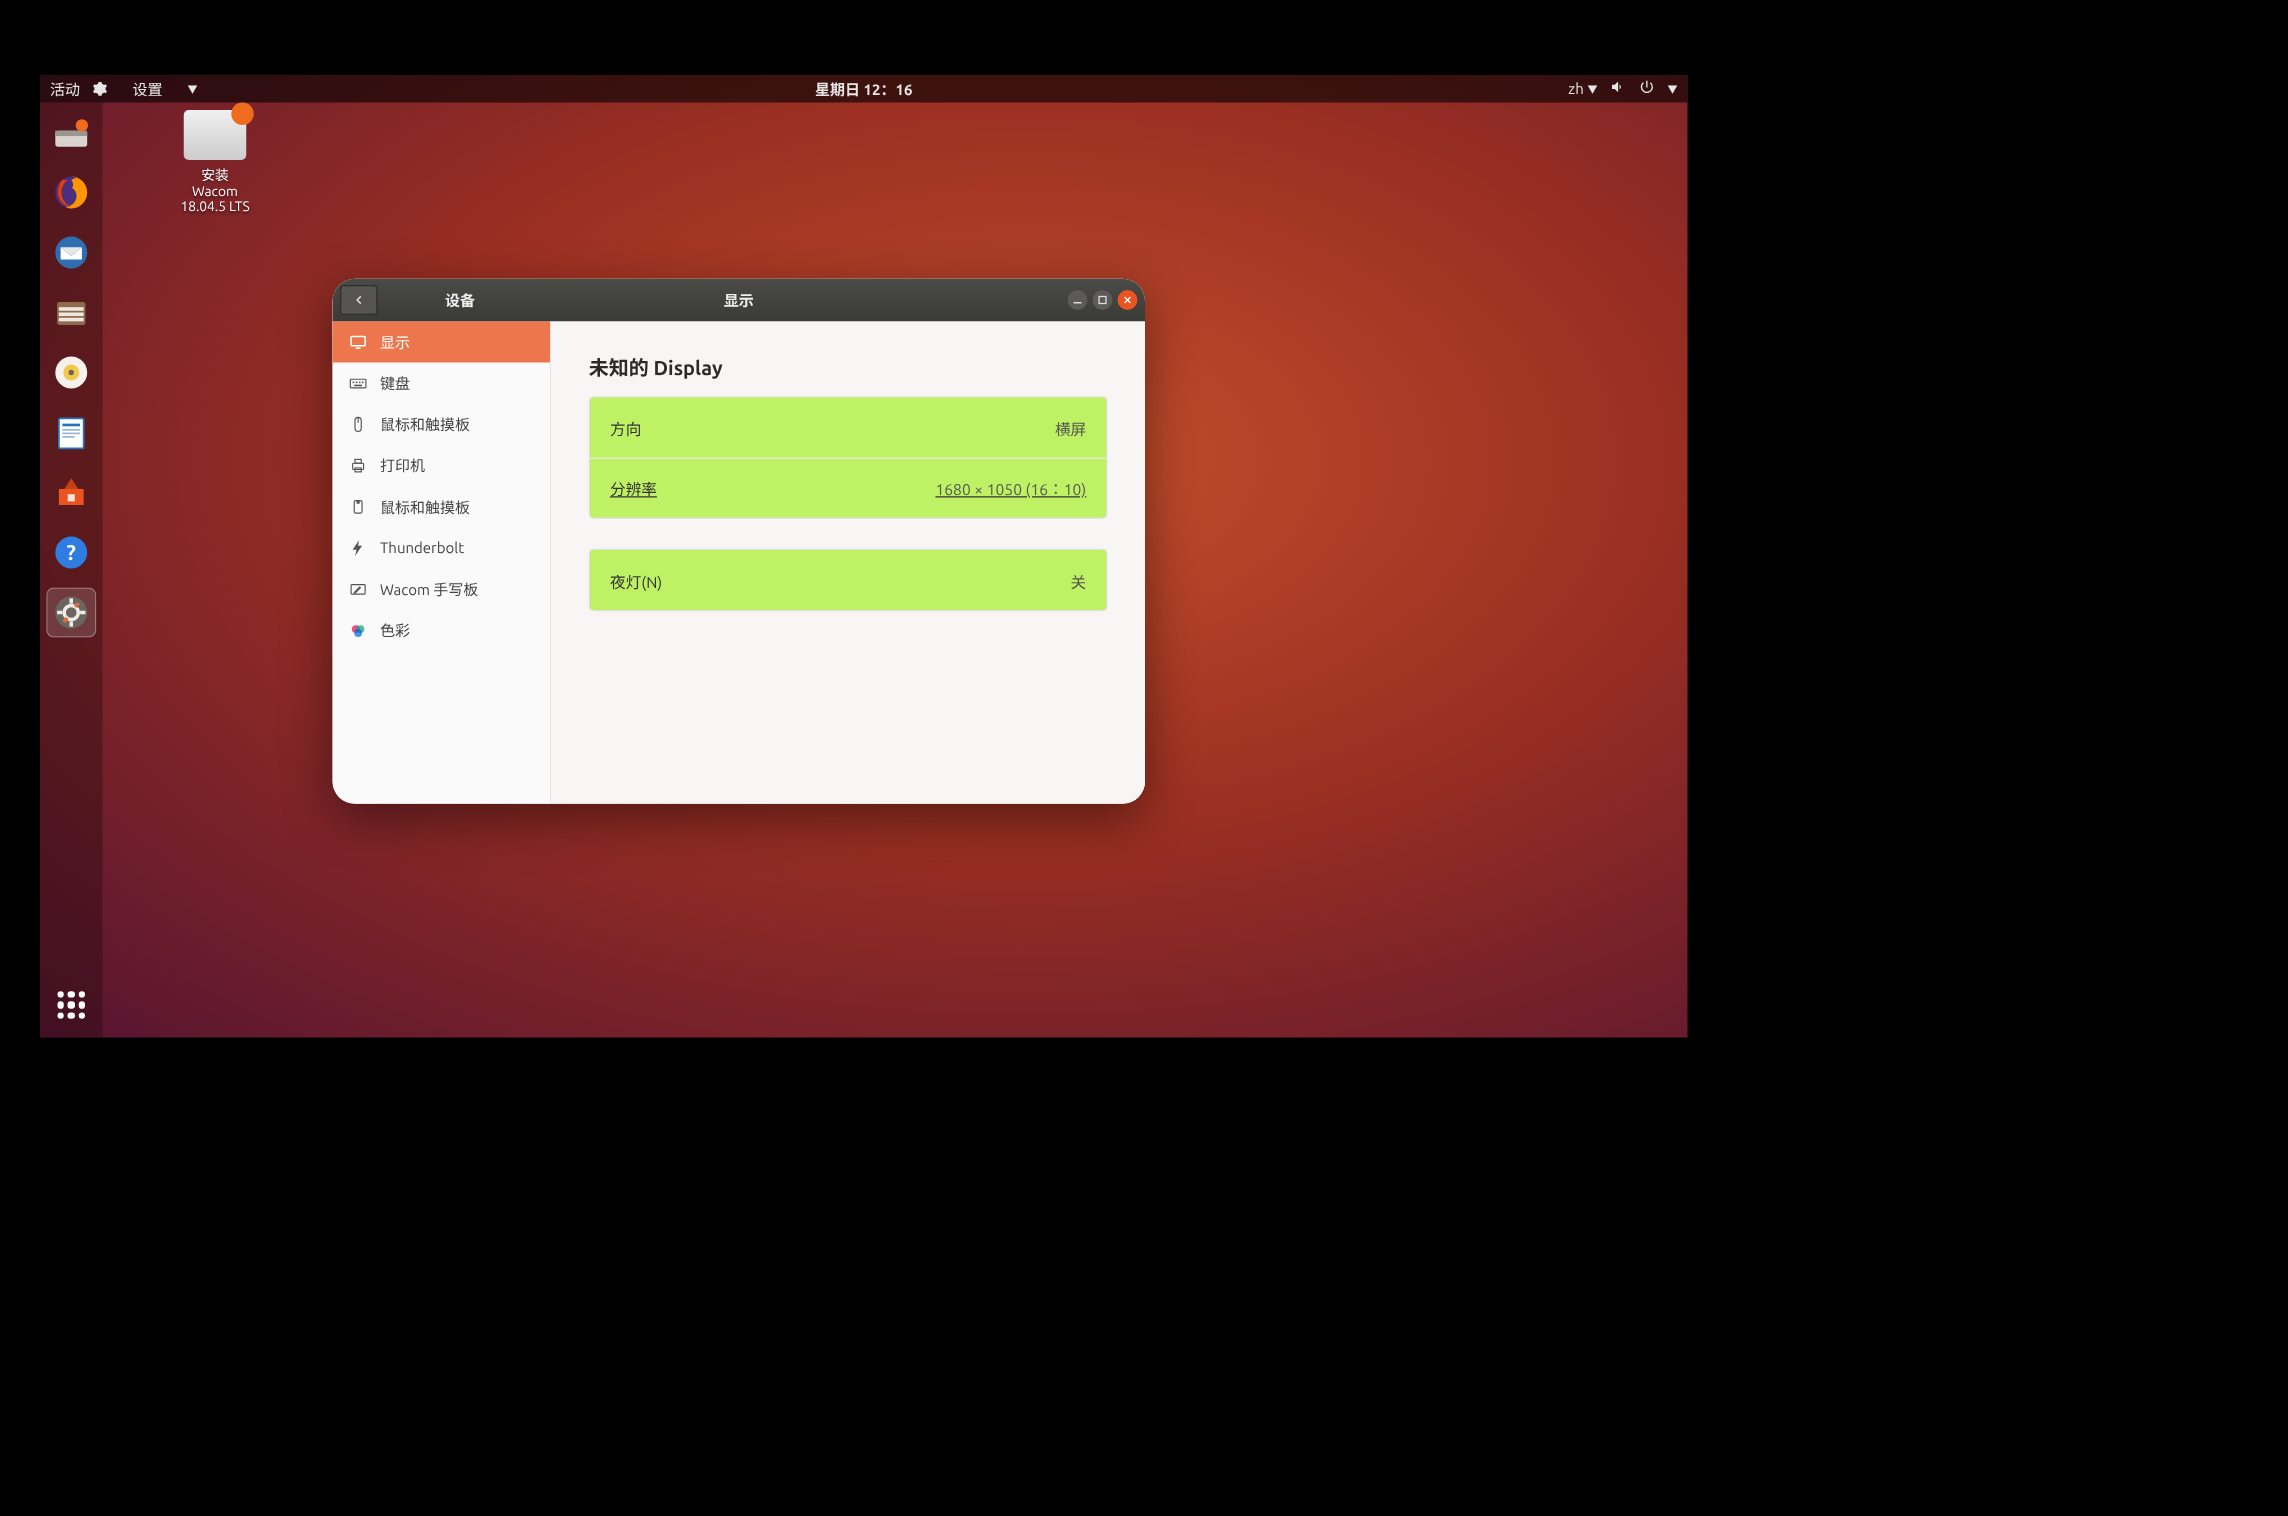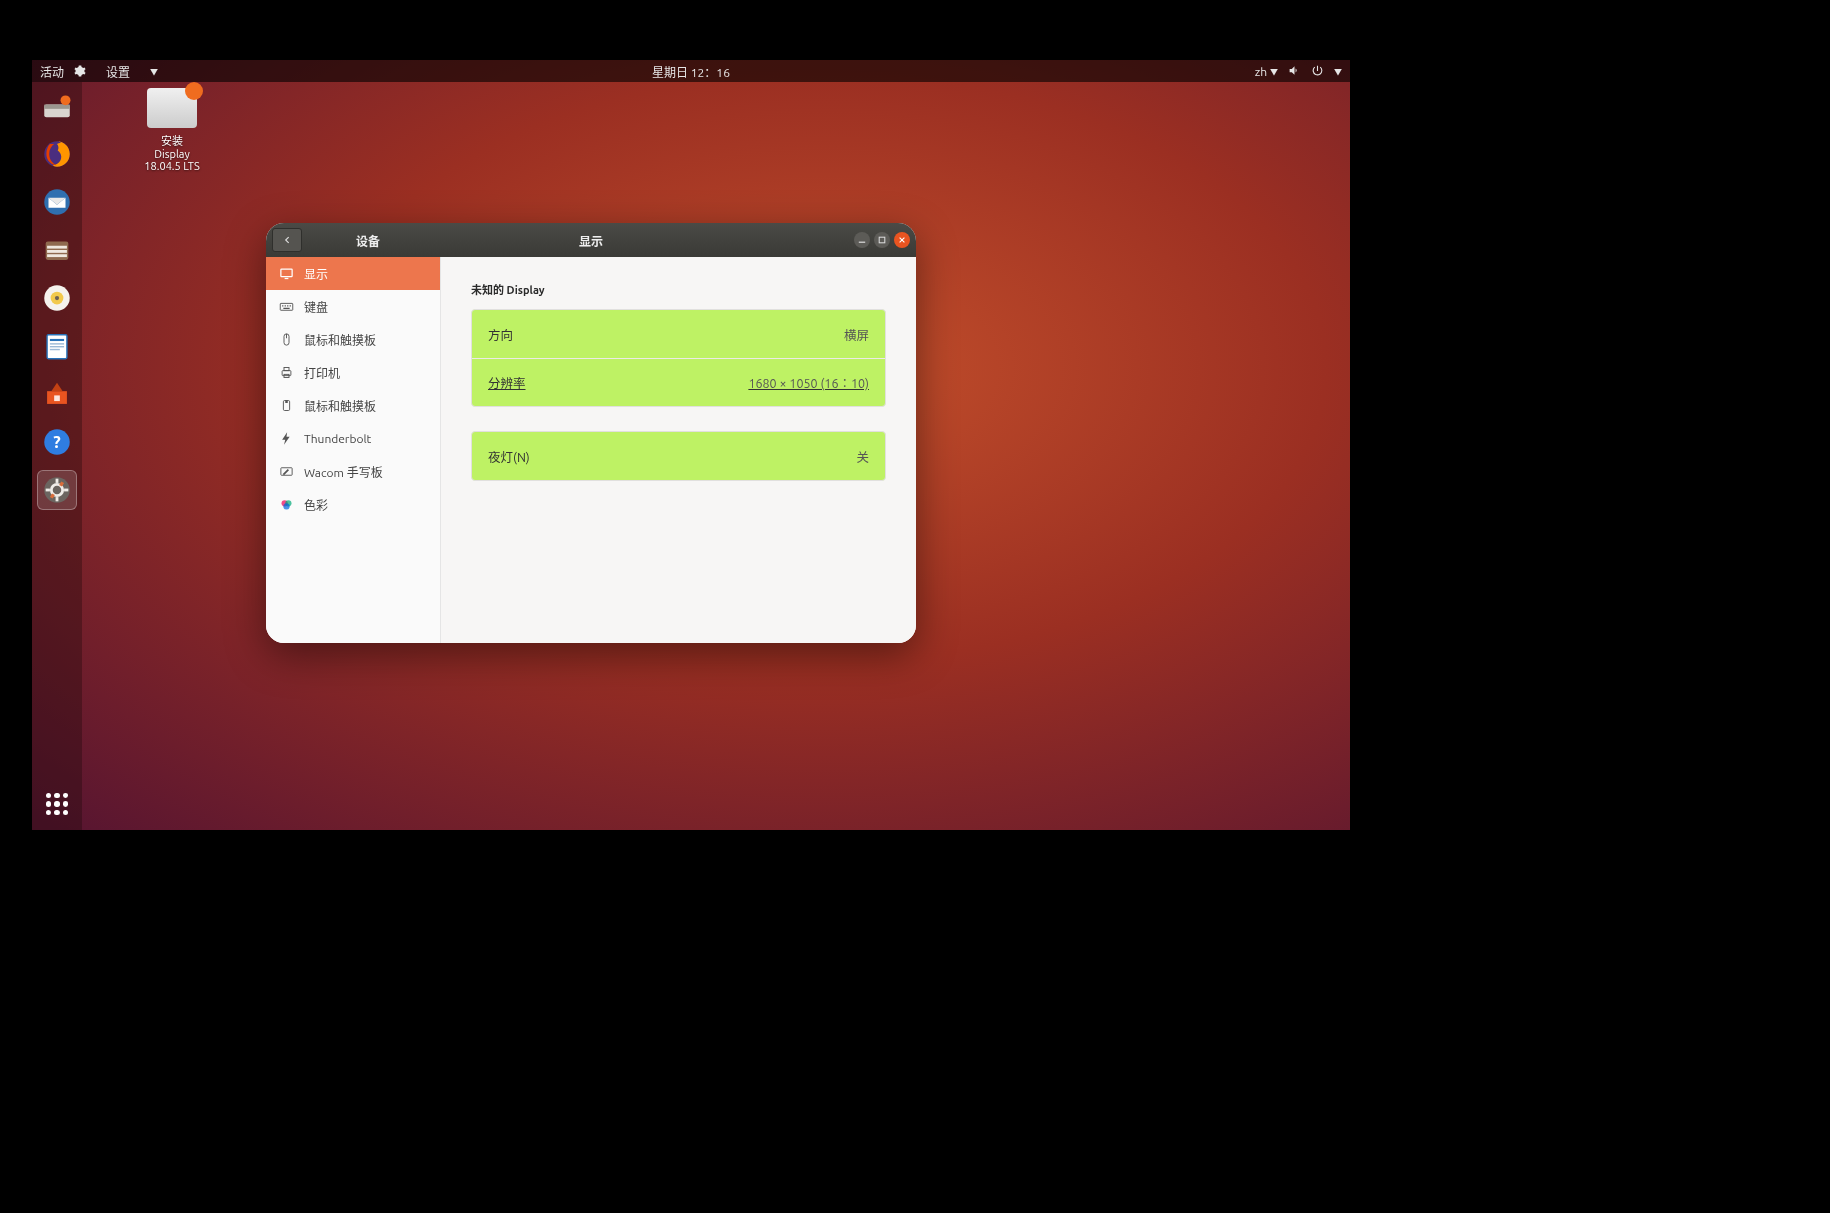--- a/index.html
+++ b/index.html
@@ -12,21 +12,21 @@
     padding-left: 20px;
   }
   
   .topbar {
     position: absolute; left:0; top:0; right:0; height:22px;
     background: rgba(0,0,0,0.6);
     color:#e6e6e6; font-size:12px;
     display:flex; align-items:center; padding:0 8px;
   }
   .topbar .left { display:flex; align-items:center; gap:10px; }
-  .topbar .center { position:absolute; left:50%; transform:translateX(-50%); display:flex; align-items:center; font-weight:normal;}
+  .topbar .center { position:absolute; left:50%; transform:translateX(-50%); display:flex; align-items:center; font-weight:bold;}
   .topbar .right { margin-left:auto; display:flex; align-items:center; gap:10px;}
   .topbar .gear { display:inline-flex; align-items:center; gap:20px;}
   .tri { font-size:8px; }
   .topbar svg { fill:#e6e6e6; }
   
   .dock {
     position:absolute; left:0; top:22px; bottom:0; width:50px;
     background: rgba(30,10,10,0.35);
     display:flex; flex-direction:column; align-items:center; padding-top:4px;
     gap:8px;
@@ -80,21 +80,21 @@
   }
   .sidebar-item {
     height:33px; display:flex; align-items:center; gap:10px; padding:0 12px;
     cursor:pointer;
   }
   .sidebar-item .ic { width:16px; height:16px; display:flex; align-items:center; justify-content:center;}
   .sidebar-item.selected { background:#ed764d; color:#fff;}
   .content {
     flex:1; background:#f7f6f5; padding:24px 30px; font-size:12px; color:#333;
   }
-  .content h4 { font-size:11px; font-weight:bold; margin-bottom:12px; color:#2b2b2b;}
+  .content h4 { font-size:16px; font-weight:bold; margin-bottom:12px; color:#2b2b2b;}
   .panel {
     background:#bef264; border:1px solid #e1e0de; border-radius:4px; margin-bottom:24px;
   }
   .row {
     height:48px; display:flex; align-items:center; justify-content:space-between;
     padding:0 16px; font-size:12.5px;
   }
   .row + .row { border-top:1px solid #eceae8;text-decoration:underline;}
   .row .value { color:#555;}
 </style>
@@ -218,21 +218,21 @@
           <span></span>
           <span></span>
           <span></span>
       </div>
     </div>
   </div>
 
   <div class="desktop-icon">
     <div class="ico"></div>
     <div style="white-space:pre-line;">安装
-Display
+Wacom
 18.04.5 LTS</div>
   </div>
 
   <div class="window">
     <div class="titlebar">
       <div class="back">
         <svg width="10" height="10" viewBox="0 0 24 24" fill="#ddd">
             <path d="M15 4l-8 8 8 8 2-2-6-6 6-6z"></path>
           </svg>
       </div>

